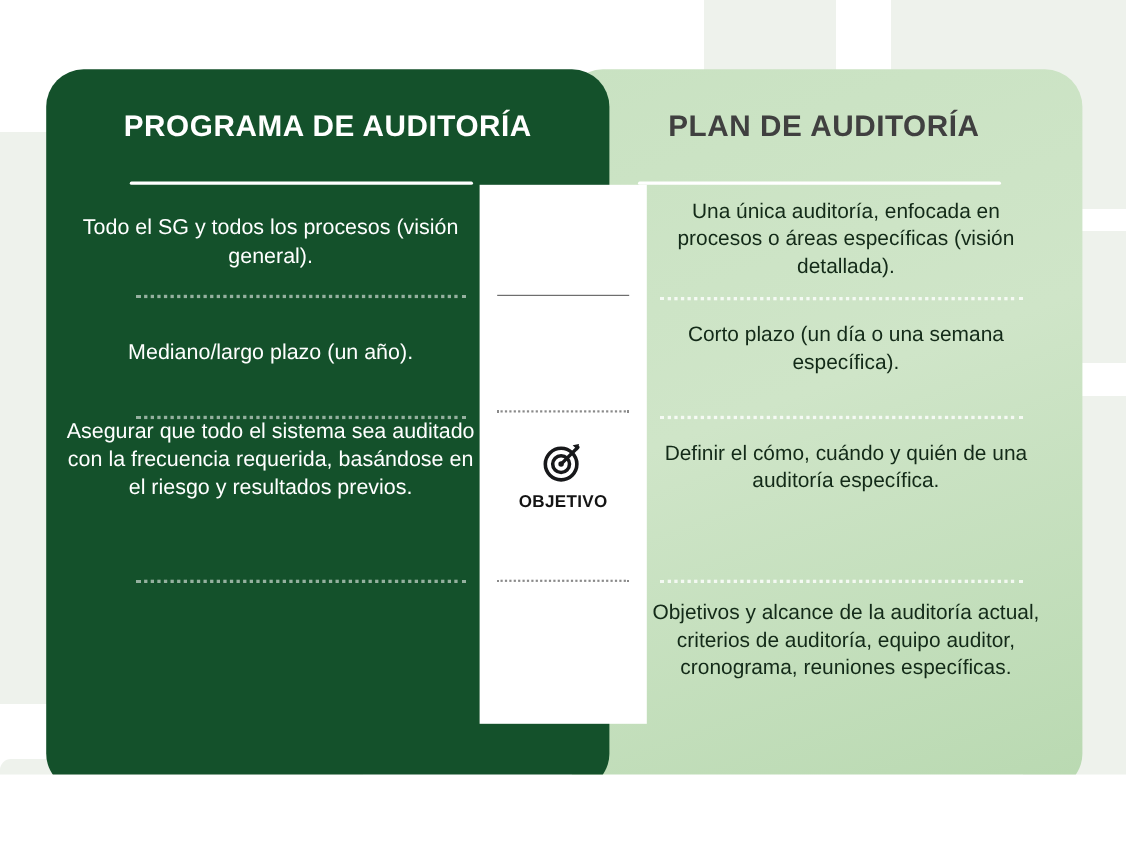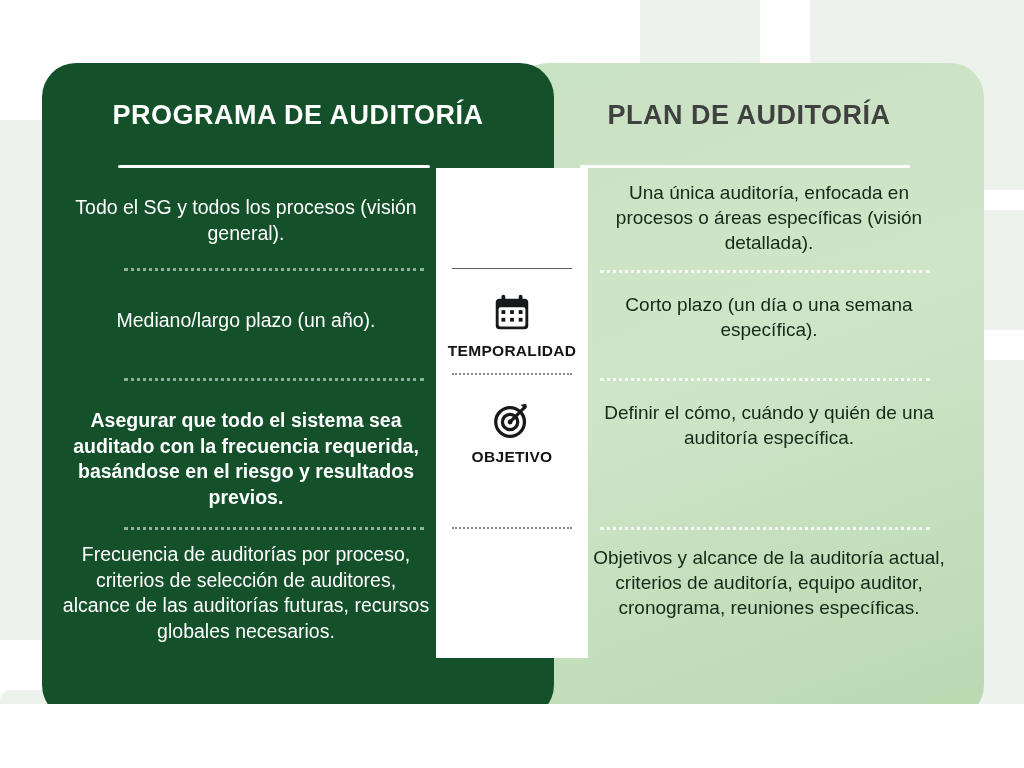--- a/index.html
+++ b/index.html
@@ -182,41 +182,26 @@
   <div class="row-div left" style="top:268px;"></div>
   <div class="row-div right" style="top:270px;"></div>
 
   <div class="cell cell-left" style="top:308px;">
     <span>Mediano/largo plazo (un año).</span>
   </div>
   <div class="cell cell-right" style="top:292px;">
     <span>Corto plazo (un día o una semana específica).</span>
   </div>
 
-  <div class="center-cell" style="top:292px;">
-    <svg class="c-icon" viewBox="0 0 48 46">
-      <rect x="7" y="7" width="34" height="32" rx="4" fill="#17181a"></rect>
-      <rect x="10" y="16" width="28" height="20" rx="2" fill="#ffffff"></rect>
-      <rect x="13" y="3" width="4" height="8" rx="2" fill="#17181a"></rect>
-      <rect x="31" y="3" width="4" height="8" rx="2" fill="#17181a"></rect>
-      <rect x="13" y="19" width="4" height="4" fill="#17181a"></rect>
-      <rect x="22" y="19" width="4" height="4" fill="#17181a"></rect>
-      <rect x="31" y="19" width="4" height="4" fill="#17181a"></rect>
-      <rect x="13" y="27" width="4" height="4" fill="#17181a"></rect>
-      <rect x="22" y="27" width="4" height="4" fill="#17181a"></rect>
-      <rect x="31" y="27" width="4" height="4" fill="#17181a"></rect>
-    </svg>
-    <span class="c-label">TEMPORALIDAD</span>
-  </div>
   <div class="center-div" style="top:373px;"></div>
 
   <div class="row-div left" style="top:378px;"></div>
   <div class="row-div right" style="top:378px;"></div>
 
-  <div class="cell cell-left" style="top:408px;font-weight:bold;">
+  <div class="cell cell-left" style="top:380px;">
     <span>Asegurar que todo el sistema sea auditado con la frecuencia requerida, basándose en el riesgo y resultados previos.</span>
   </div>
   <div class="cell cell-right" style="top:400px;">
     <span>Definir el cómo, cuándo y quién de una auditoría específica.</span>
   </div>
 
   <div class="center-cell" style="top:398px;">
     <svg class="c-icon" viewBox="0 0 48 46">
       <circle cx="22" cy="25" r="15" fill="none" stroke="#17181a" stroke-width="3.4"></circle>
       <circle cx="22" cy="25" r="8" fill="none" stroke="#17181a" stroke-width="3.4"></circle>
@@ -224,21 +209,18 @@
       <path d="M22 25 L38 9" stroke="#17181a" stroke-width="3.2" stroke-linecap="round"></path>
       <path d="M33 7 L39 6 L38 12 Z" fill="#17181a"></path>
     </svg>
     <span class="c-label">OBJETIVO</span>
   </div>
   <div class="center-div" style="top:527px;"></div>
 
   <div class="row-div left" style="top:527px;"></div>
   <div class="row-div right" style="top:527px;"></div>
 
-  <div class="cell cell-left" style="top:542px;">
-    <span>Frecuencia de auditorías por proceso, criterios de selección de auditores, alcance de las auditorías futuras, recursos globales necesarios.</span>
-  </div>
   <div class="cell cell-right" style="top:545px;">
     <span>Objetivos y alcance de la auditoría actual, criterios de auditoría, equipo auditor, cronograma, reuniones específicas.</span>
   </div>
 
 
 </div>
 
 </body></html>

